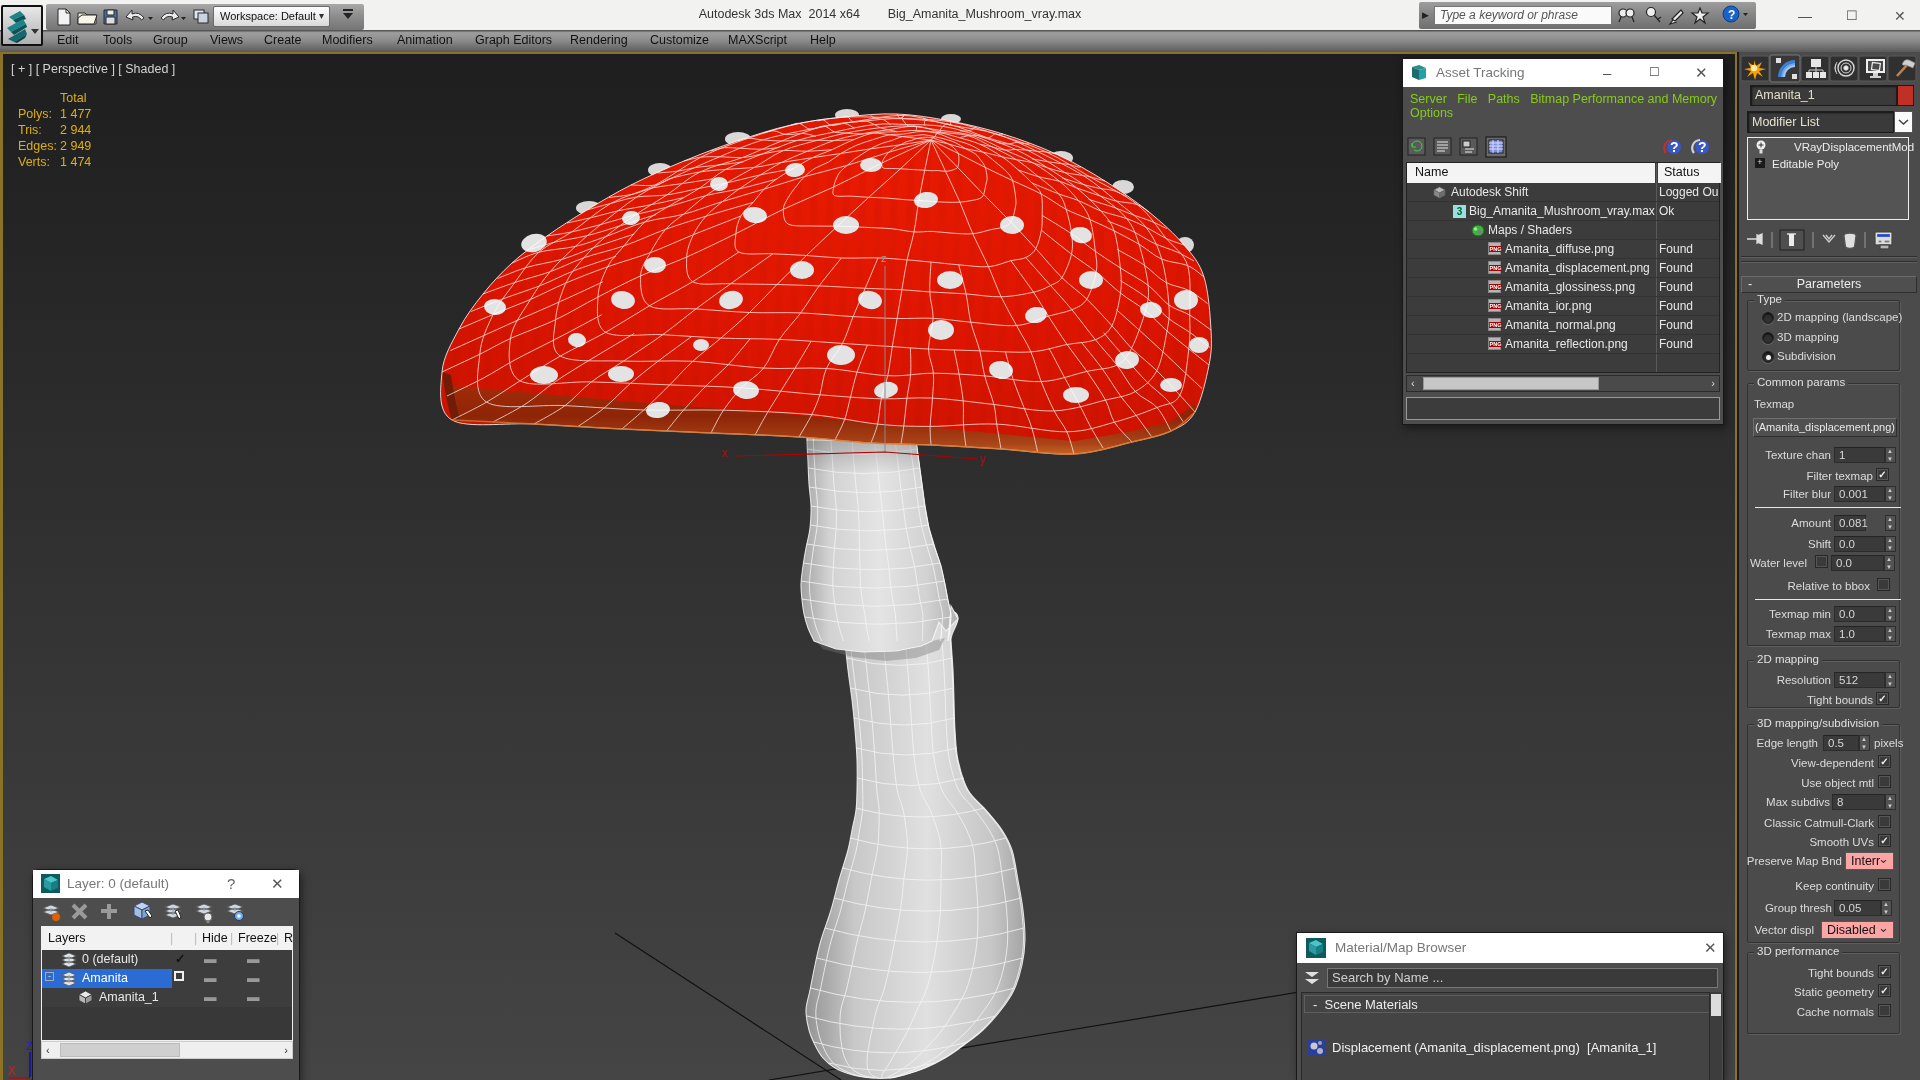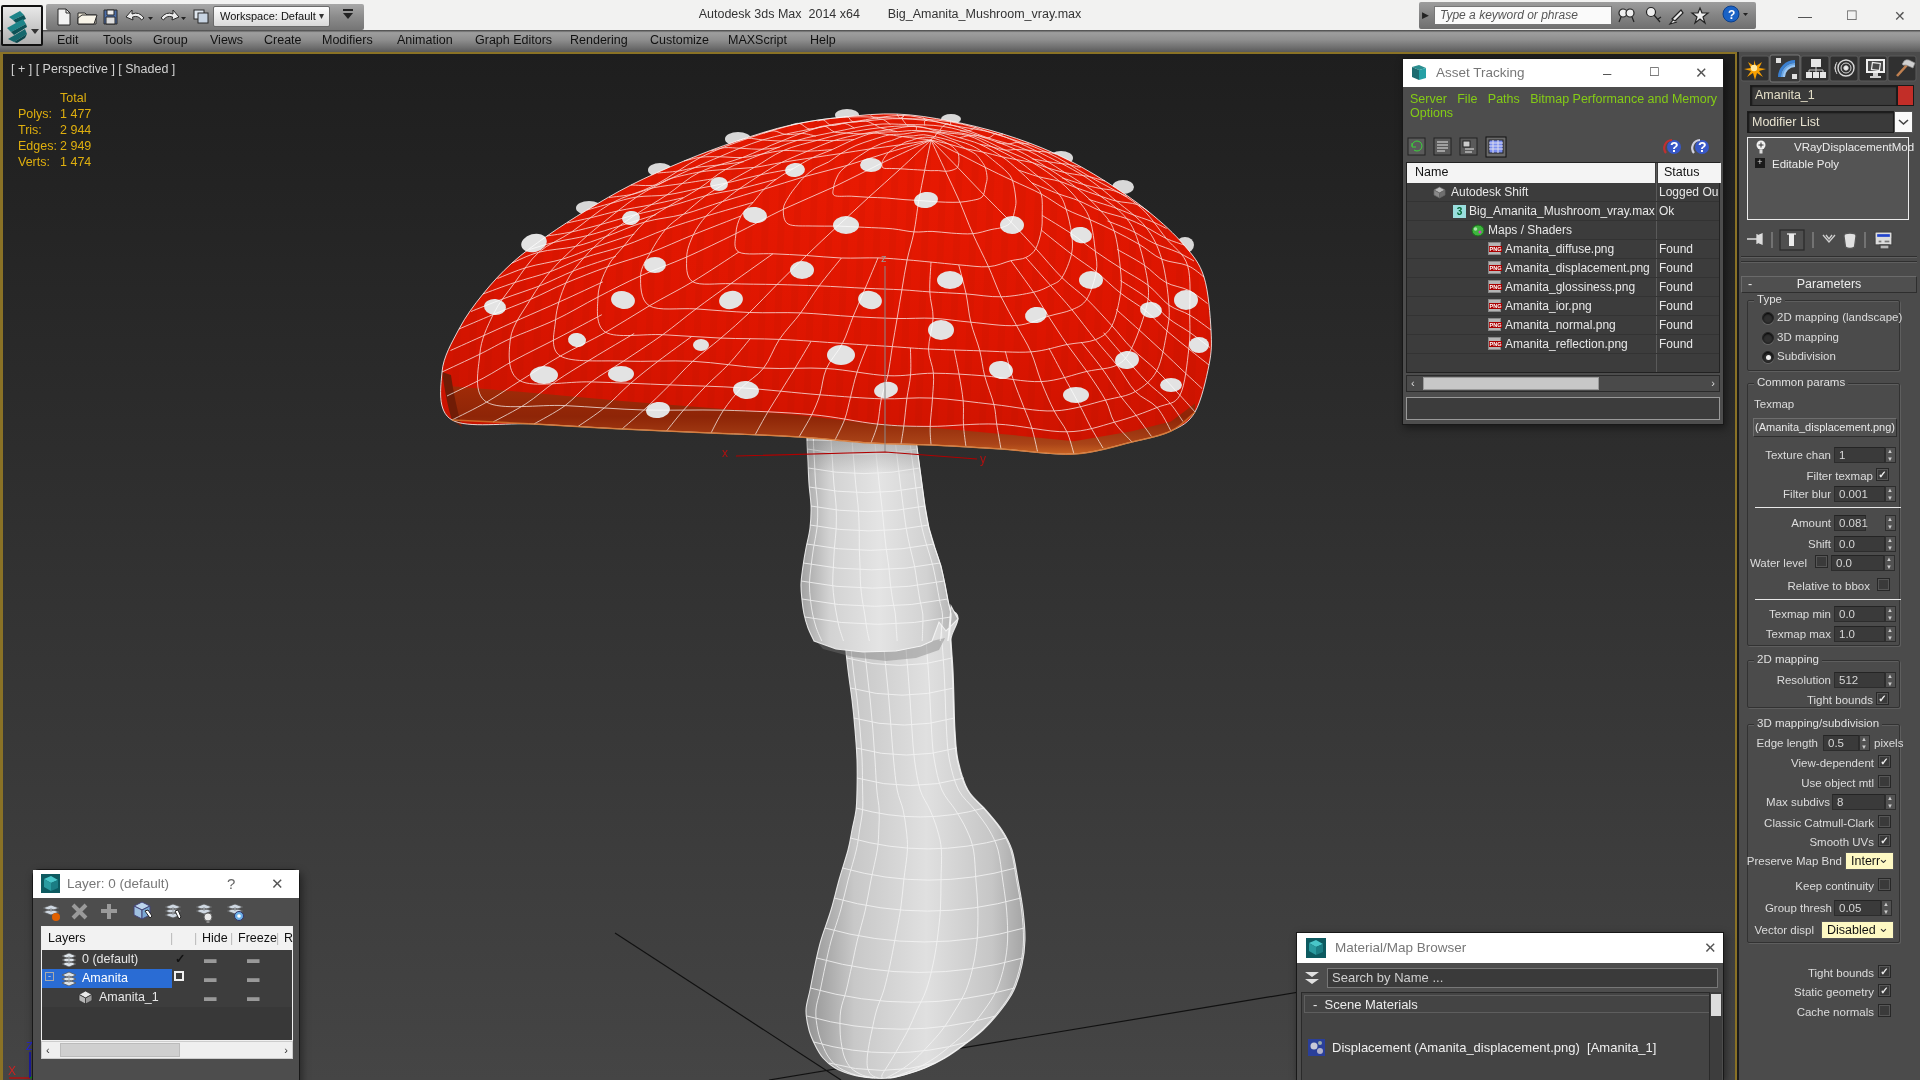--- a/index.html
+++ b/index.html
@@ -49,21 +49,21 @@
 .spin { position:absolute; width:11px; background:#525252; border:1px solid #2e2e2e; }
 .spin:before { content:"▲"; position:absolute; top:0; left:1px; font-size:6px; color:#ccc; }
 .spin:after { content:"▼"; position:absolute; bottom:0; left:1px; font-size:6px; color:#ccc; }
 .chk { position:absolute; width:13px; height:13px; background:#3a3a3a; border:1px solid #272727; box-shadow:inset 0 0 0 1px #565656; color:#f0f0f0; font-size:10px; line-height:12px; text-align:center; font-weight:bold; }
 .lbl { position:absolute; color:#dcdcdc; font-size:11.5px; white-space:pre; }
 .lblr { position:absolute; color:#dcdcdc; font-size:11.5px; text-align:right; white-space:pre; }
 .grp { position:absolute; border:1px solid #323232; box-shadow:inset 0 1px 0 #5e5e5e, 1px 1px 0 #5e5e5e; border-radius:2px; }
 .grp > span { position:absolute; left:6px; top:-8px; background:#4b4b4b; padding:0 3px; color:#e0e0e0; font-size:11.5px; }
 .radio { position:absolute; width:12px; height:12px; border-radius:50%; background:#303030; border:1px solid #222; box-shadow:inset 0 1px 2px #000, 0 1px 0 #666; }
 .radio.sel:after { content:""; position:absolute; left:3px; top:3px; width:5px; height:5px; border-radius:50%; background:#f2f2f2; }
-.wdrop { position:absolute; background:#fef9c3; border:1px solid #555; color:#111; font-size:12.5px; line-height:16px; padding-left:5px; }
+.wdrop { position:absolute; background:#fca5a5; border:1px solid #555; color:#111; font-size:12.5px; line-height:16px; padding-left:5px; }
 .wdrop:after { content:"⌄"; position:absolute; right:4px; top:-2px; color:#333; font-size:13px; }
 .sep { position:absolute; height:2px; border-top:1px solid #2f2f2f; border-bottom:1px solid #5f5f5f; }
 .wsep { position:absolute; height:1px; background:#e8e8e8; }
 </style></head><body>
 <div id="root">
 
 <div id="titlebar">
  <div id="titletext">Autodesk 3ds Max  2014 x64        Big_Amanita_Mushroom_vray.max</div>
  <div class="winbtn" style="left:1798px">—</div>
  <div class="winbtn" style="left:1846px; font-size:13px">☐</div>
@@ -743,19 +743,22 @@
  <div class="lblr" style="right:78px;top:803px">Preserve Map Bnd</div>
  <div class="wdrop" style="left:106px;top:800px;width:49px;height:18px">Interr</div>
  <div class="lblr" style="right:46px;top:828px">Keep continuity</div>
       <div class="chk" style="left:139px;top:826px"></div>
  <div class="lblr" style="right:88px;top:850px">Group thresh</div>
  <div class="fld" style="left:95px;top:848px;width:47px;height:16px">0.05</div>
       <div class="spin" style="left:142px;top:848px;height:16px"></div>
  <div class="lblr" style="right:106px;top:872px">Vector displ</div>
  <div class="wdrop" style="left:82px;top:869px;width:73px;height:18px">Disabled</div>
 
+ <div class="grp" style="left:8px;top:900px;width:153px;height:82px">
+        <span>3D performance</span>
+      </div>
  <div class="lblr" style="right:46px;top:915px">Tight bounds</div>
       <div class="chk" style="left:139px;top:913px">✓</div>
  <div class="lblr" style="right:46px;top:934px">Static geometry</div>
       <div class="chk" style="left:139px;top:932px">✓</div>
  <div class="lblr" style="right:46px;top:954px">Cache normals</div>
       <div class="chk" style="left:139px;top:952px"></div>
 </div>
 </div>
 </body></html>

